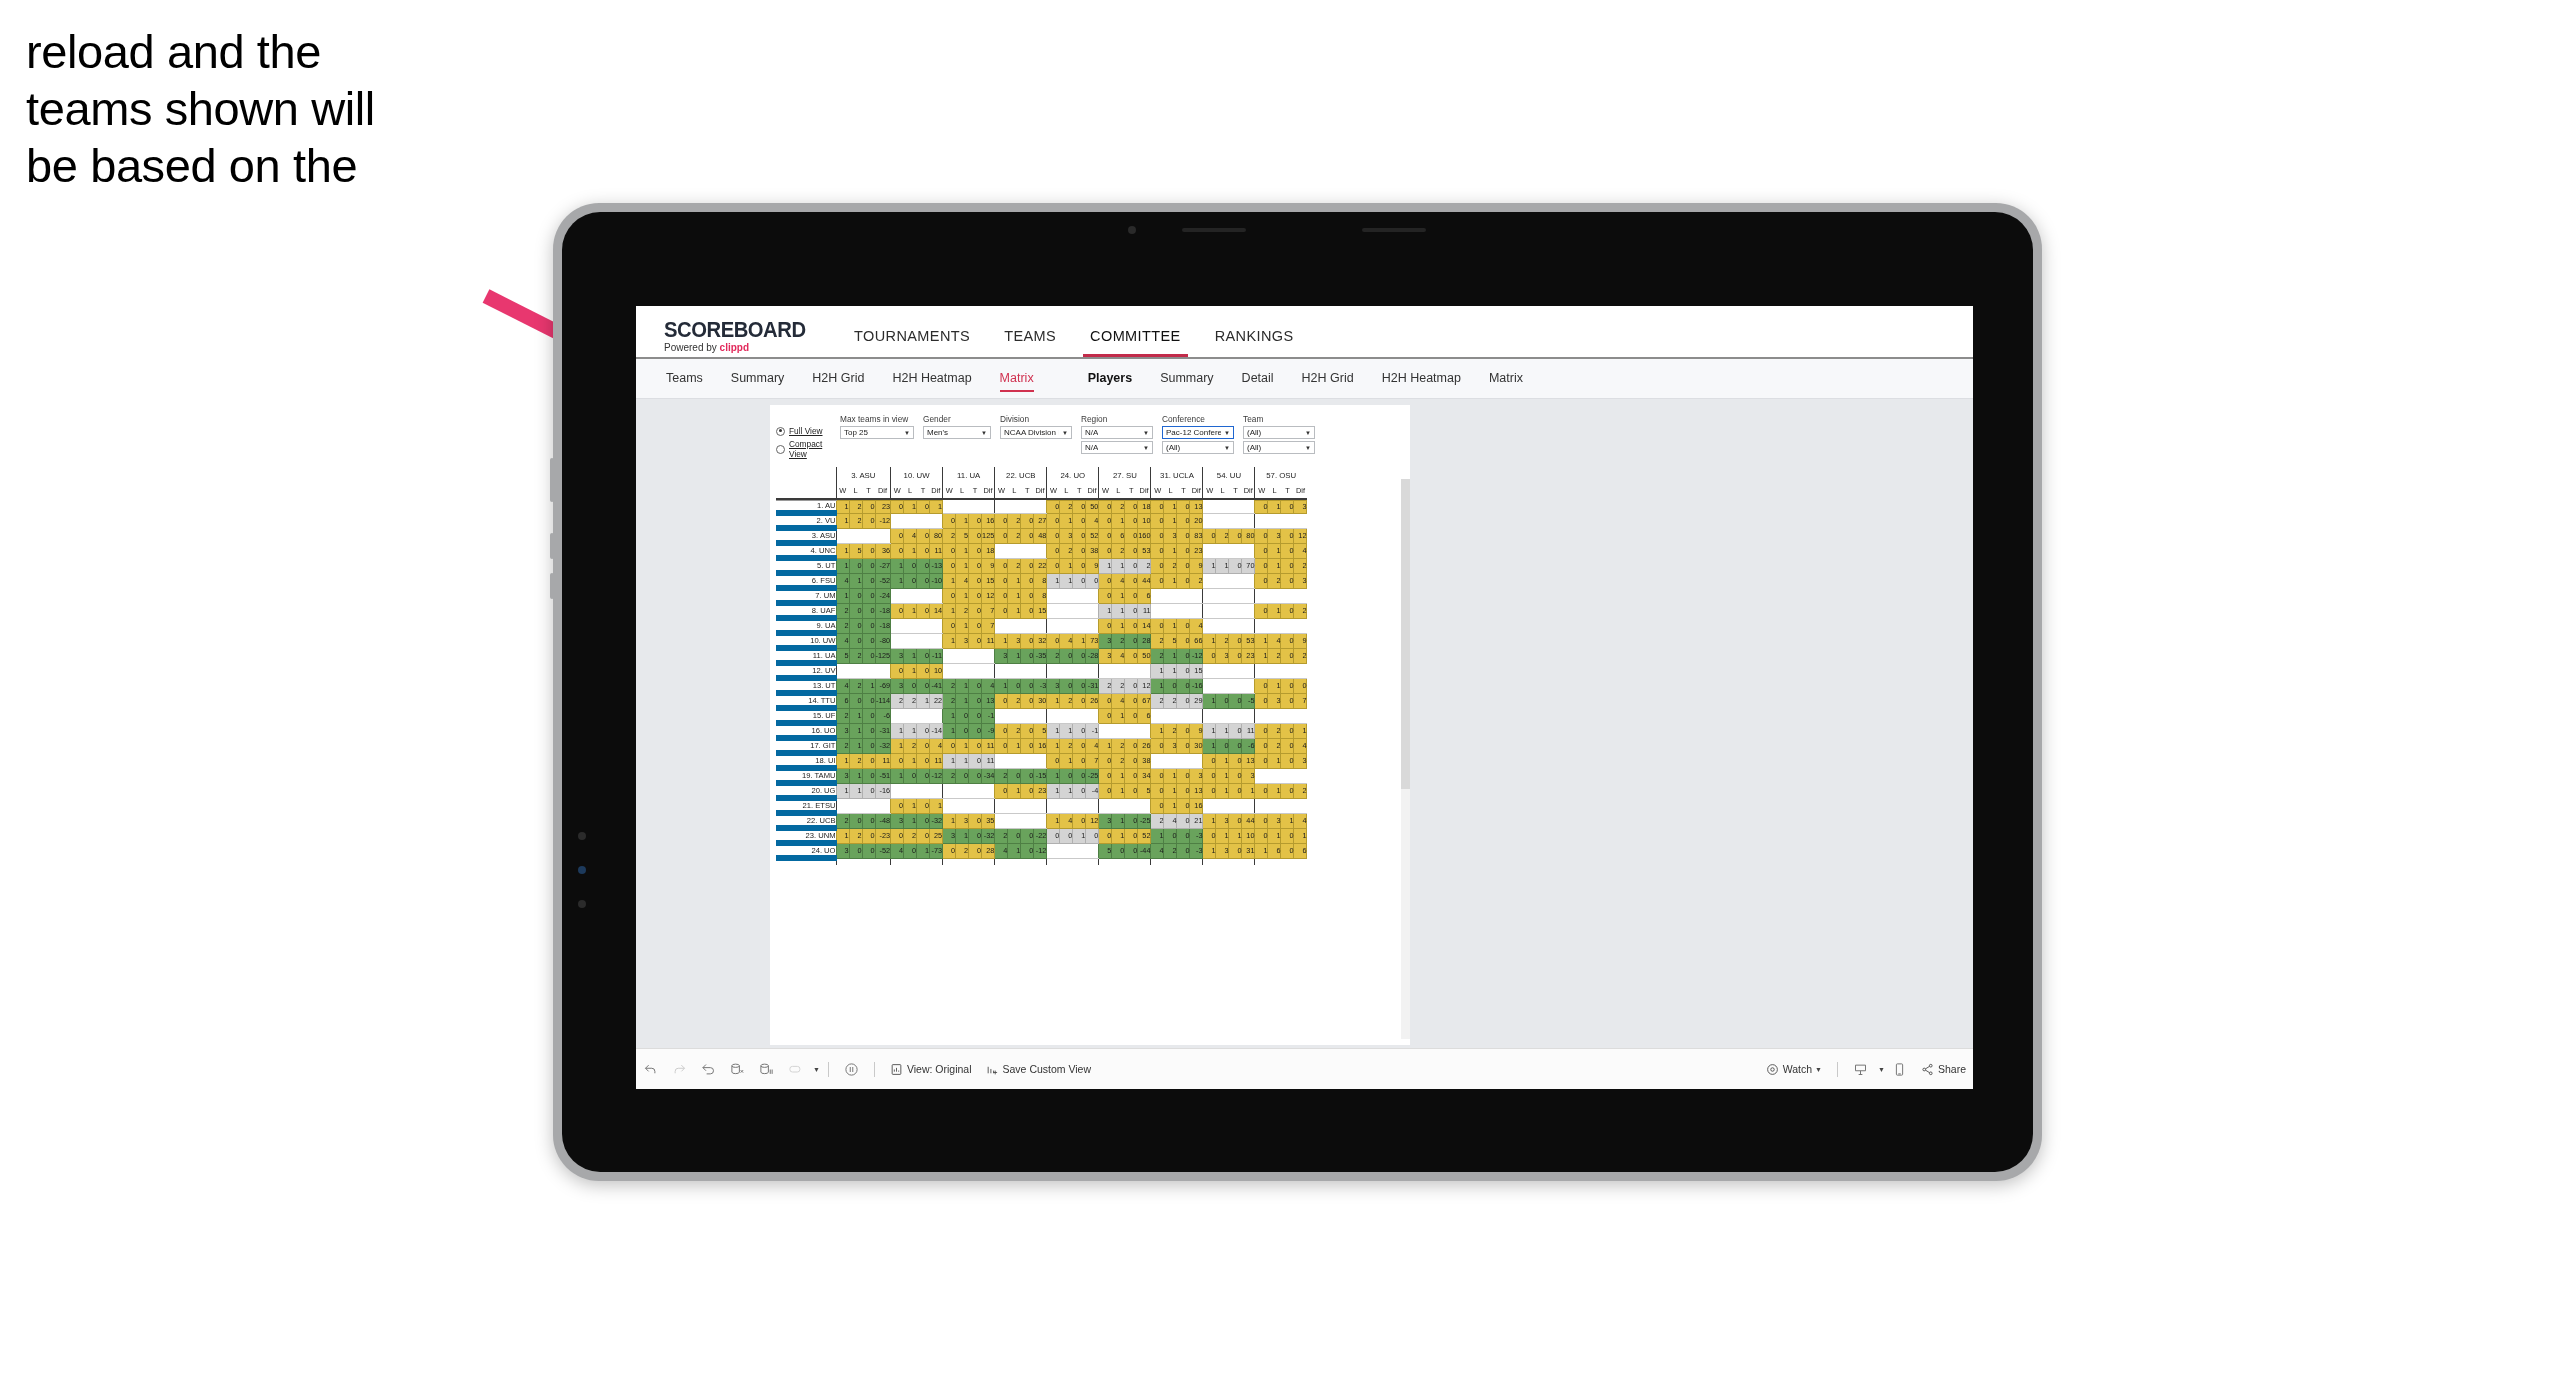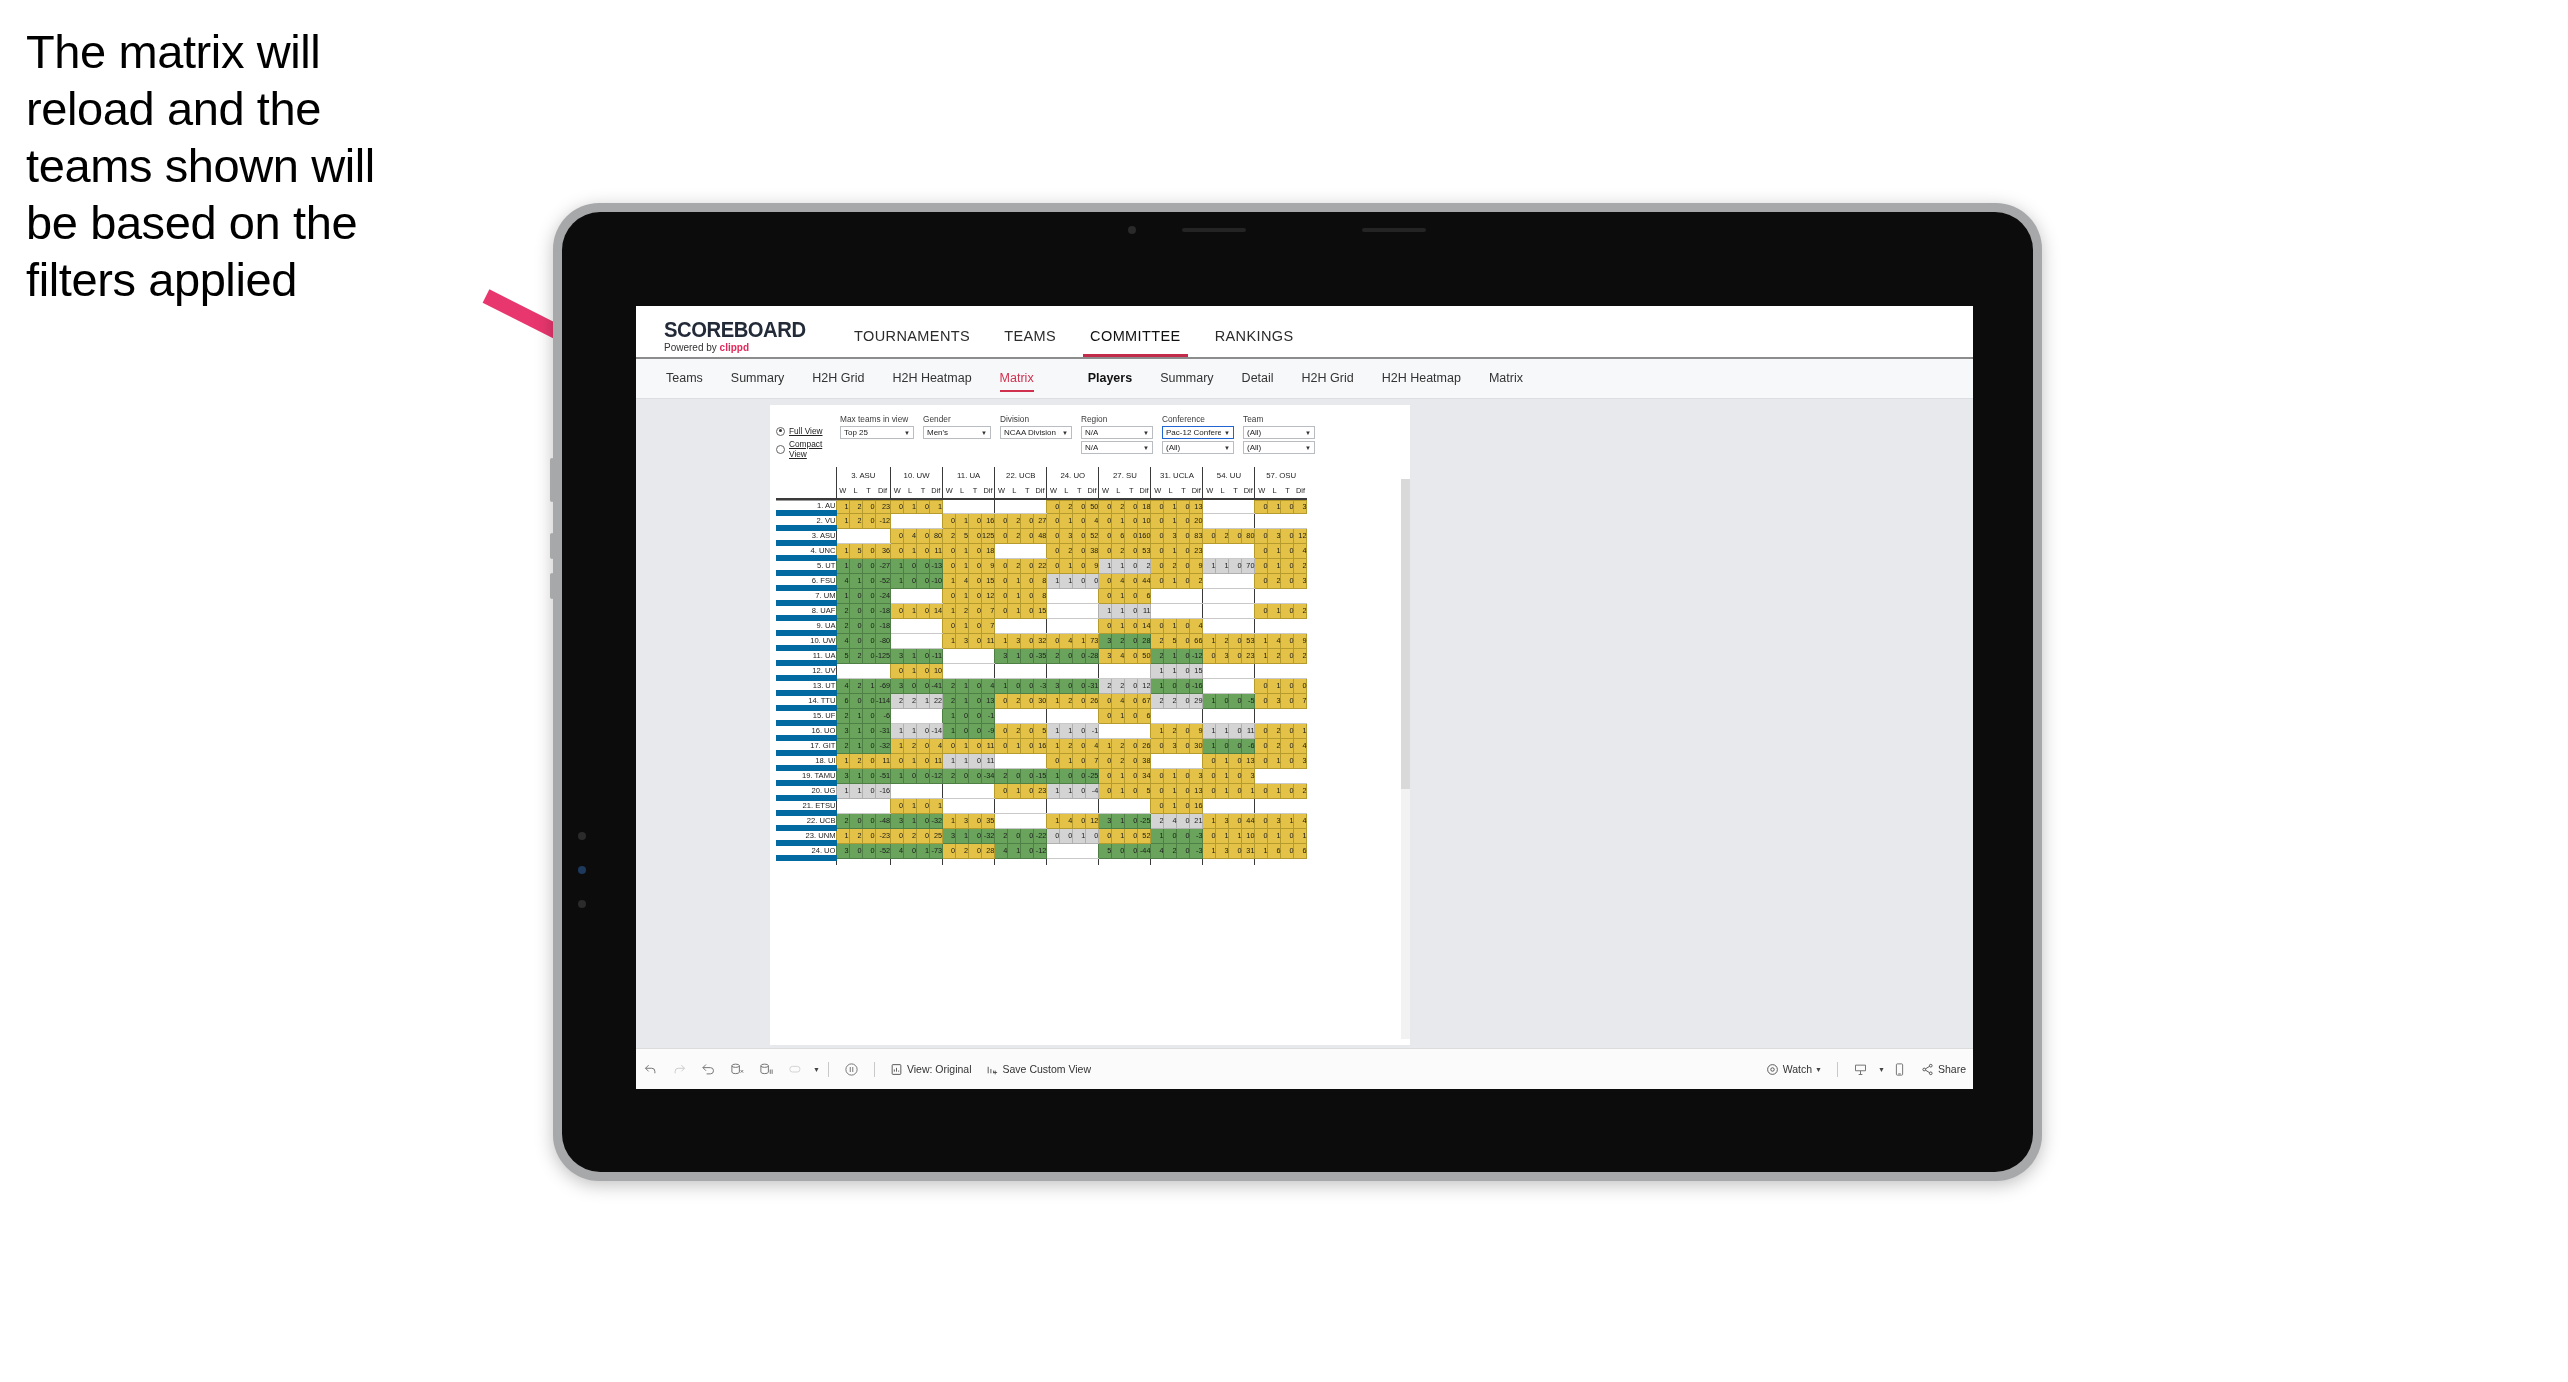--- a/index.html
+++ b/index.html
@@ -170,25 +170,23 @@
   .tb-sep{width:1px;height:15px;background:#c9c9c9;margin:0 8px;flex:none;}
   .tb-item{display:flex;align-items:center;font-size:10.5px;color:#333;margin:0 7px;cursor:pointer;}
   .tb-item svg{margin-right:4px;}
   .tb-caret{font-size:7px;margin-left:3px;color:#444;}
   .tb-spacer{flex:1;}
 </style>
 </head>
 <body>
 
 <div id="annotation">
-  <div>The matrix will</div>
   <div>reload and the</div>
   <div>teams shown will</div>
   <div>be based on the</div>
-  <div>filters applied</div>
 </div>
 
 <svg id="arrow-svg" viewBox="0 0 460 240">
   <path d="M6 6 L400 205" stroke="#e8376f" stroke-width="15" fill="none" stroke-linecap="butt"></path>
   <path d="M416 215 L346 176 L372 162 Z" fill="#e8376f"></path>
 </svg>
 
 <div id="tablet">
   <div class="tab-btn" id="btn-pwr"></div>
   <div class="tab-btn" id="btn-v1"></div>

